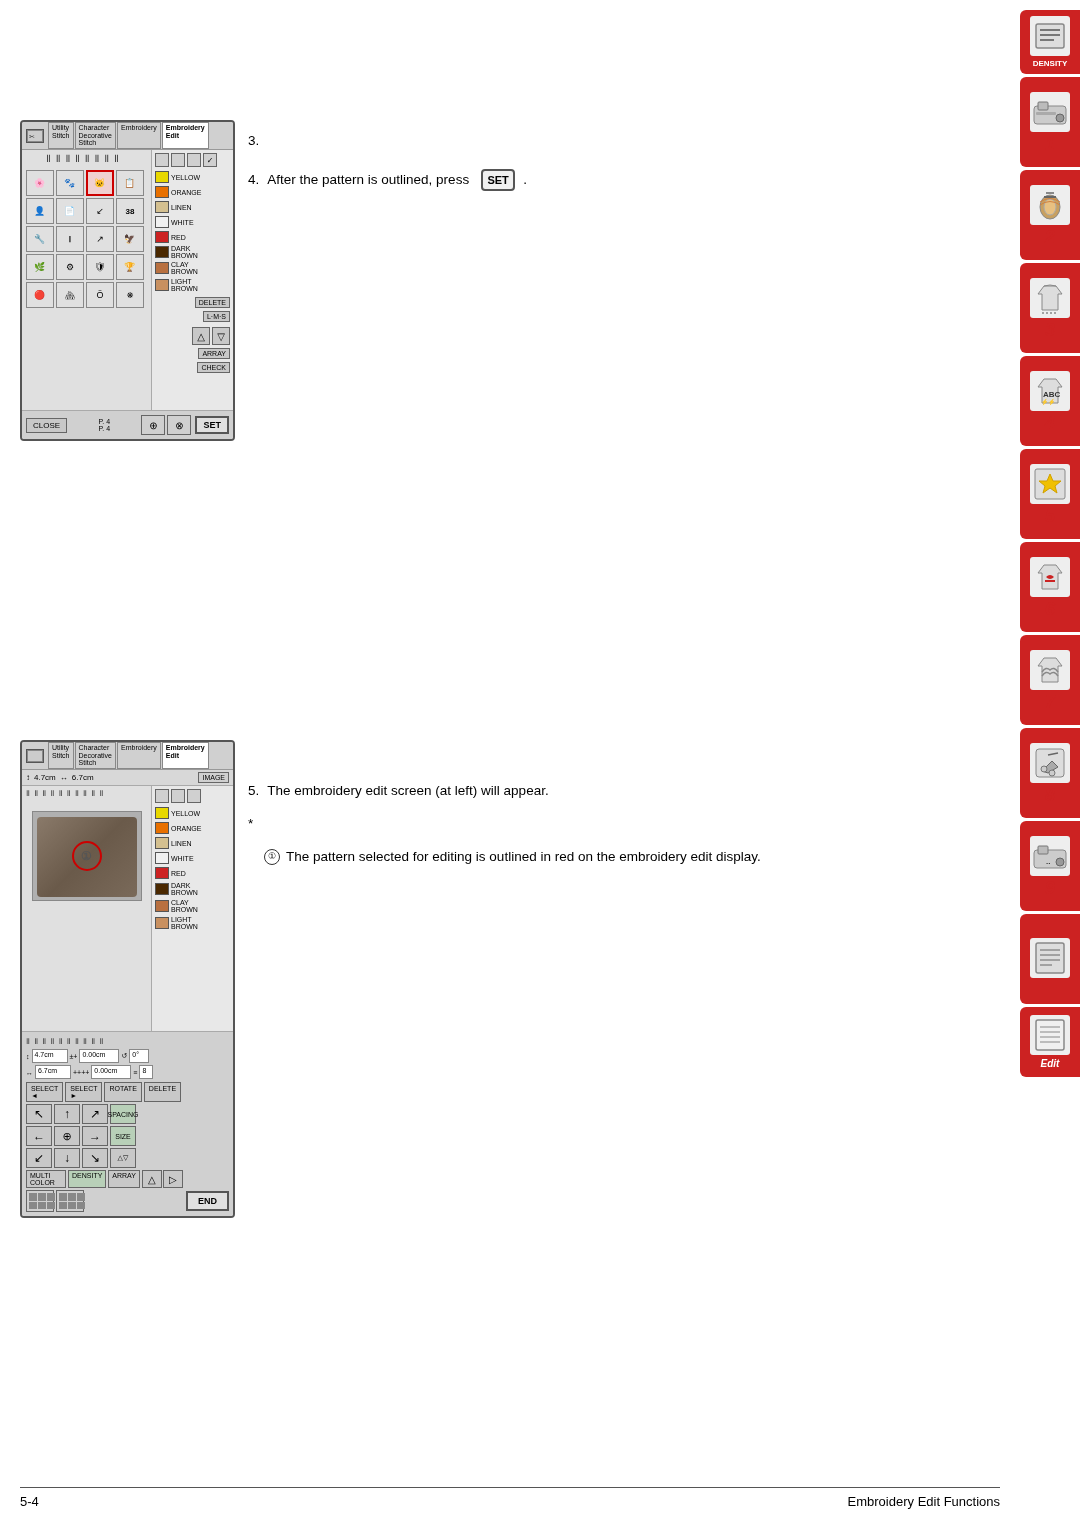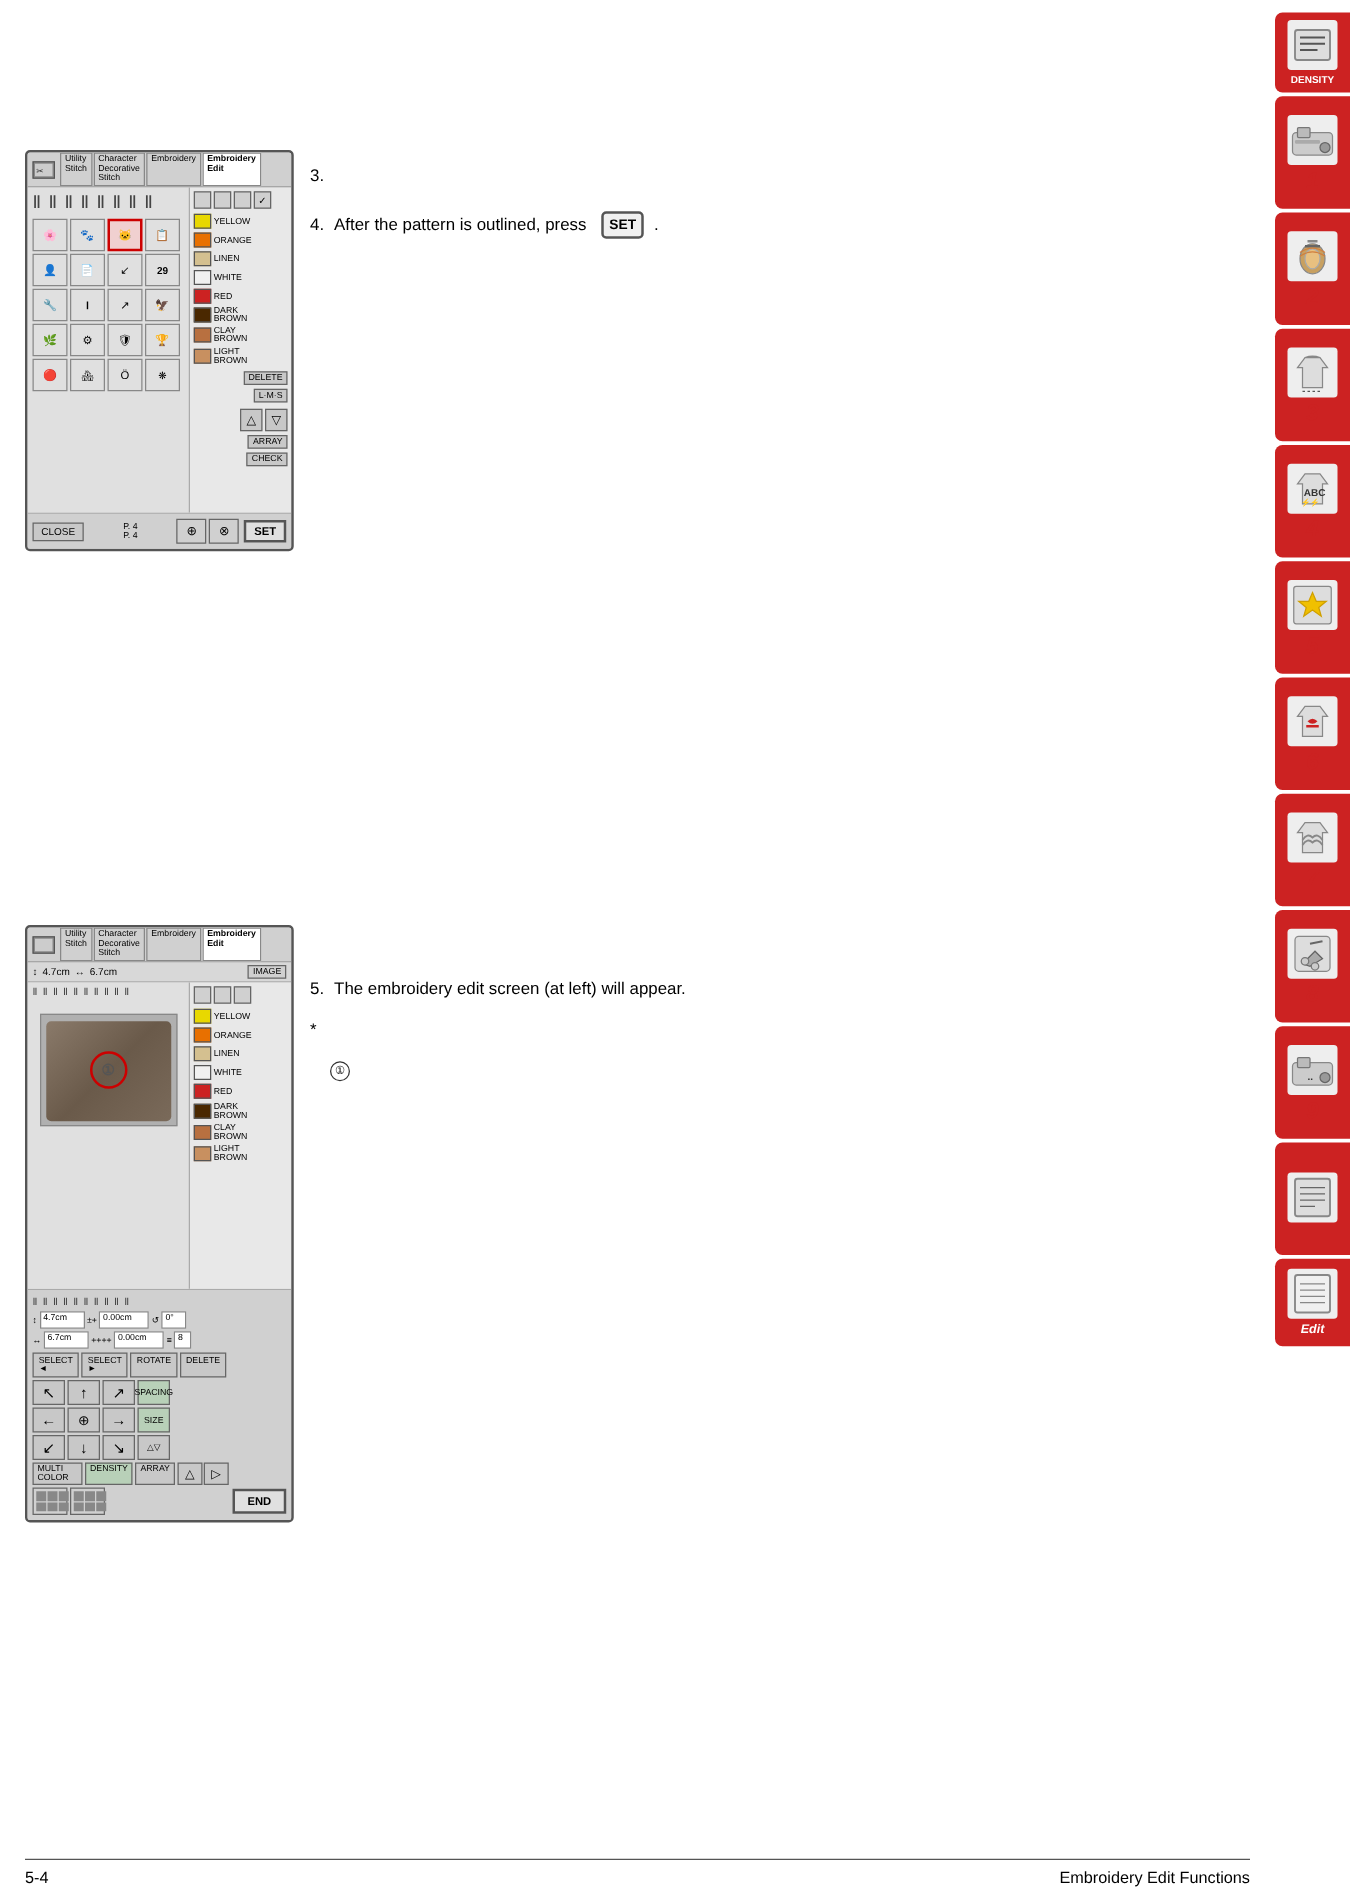--- a/index.html
+++ b/index.html
@@ -312,34 +312,34 @@
             <div>Edit</div>
         </div>
       </div>
     </div>
 
     <div style="display:flex; height:260px;">
 
       <div style="width:130px; background:#e0e0e0; border-right:1px solid #aaa;">
 
         <div class="stitch-row">
-          <span style="font-size:14px; letter-spacing:1px; color:#444;">Ⅱ Ⅱ Ⅱ Ⅱ Ⅱ Ⅱ Ⅱ Ⅱ</span>
+          <span style="font-size:10px; letter-spacing:1px; color:#444;margin-left:20px;">Ⅱ Ⅱ Ⅱ Ⅱ Ⅱ Ⅱ Ⅱ Ⅱ</span>
         </div>
 
         <div style="display:grid; grid-template-columns: repeat(4,28px); gap:2px; padding:3px 4px;">
 
           <div style="width:28px;height:26px;border:1px solid #888;background:#e0e0e0;display:flex;align-items:center;justify-content:center;font-size:9px;">🌸</div>
           <div style="width:28px;height:26px;border:1px solid #888;background:#e0e0e0;display:flex;align-items:center;justify-content:center;font-size:9px;">🐾</div>
           <div style="width:28px;height:26px;border:2px solid #cc0000;background:#f0d0d0;display:flex;align-items:center;justify-content:center;font-size:9px;">🐱</div>
           <div style="width:28px;height:26px;border:1px solid #888;background:#e0e0e0;display:flex;align-items:center;justify-content:center;font-size:9px;">📋</div>
 
           <div style="width:28px;height:26px;border:1px solid #888;background:#e0e0e0;display:flex;align-items:center;justify-content:center;font-size:9px;">👤</div>
           <div style="width:28px;height:26px;border:1px solid #888;background:#e0e0e0;display:flex;align-items:center;justify-content:center;font-size:9px;">📄</div>
           <div style="width:28px;height:26px;border:1px solid #888;background:#e0e0e0;display:flex;align-items:center;justify-content:center;font-size:9px;">↙</div>
-          <div style="width:28px;height:26px;border:1px solid #888;background:#e0e0e0;display:flex;align-items:center;justify-content:center;font-size:8px;font-weight:bold;">29</div>
+          <div style="width:28px;height:26px;border:1px solid #888;background:#e0e0e0;display:flex;align-items:center;justify-content:center;font-size:8px;font-weight:bold;">38</div>
 
           <div style="width:28px;height:26px;border:1px solid #888;background:#e0e0e0;display:flex;align-items:center;justify-content:center;font-size:9px;">🔧</div>
           <div style="width:28px;height:26px;border:1px solid #888;background:#e0e0e0;display:flex;align-items:center;justify-content:center;font-size:8px;font-weight:bold;">Ⅰ</div>
           <div style="width:28px;height:26px;border:1px solid #888;background:#e0e0e0;display:flex;align-items:center;justify-content:center;font-size:9px;">↗</div>
           <div style="width:28px;height:26px;border:1px solid #888;background:#e0e0e0;display:flex;align-items:center;justify-content:center;font-size:9px;">🦅</div>
 
           <div style="width:28px;height:26px;border:1px solid #888;background:#e0e0e0;display:flex;align-items:center;justify-content:center;font-size:9px;">🌿</div>
           <div style="width:28px;height:26px;border:1px solid #888;background:#e0e0e0;display:flex;align-items:center;justify-content:center;font-size:9px;">⚙</div>
           <div style="width:28px;height:26px;border:1px solid #888;background:#e0e0e0;display:flex;align-items:center;justify-content:center;font-size:9px;">🛡</div>
           <div style="width:28px;height:26px;border:1px solid #888;background:#e0e0e0;display:flex;align-items:center;justify-content:center;font-size:9px;">🏆</div>
@@ -621,19 +621,20 @@
 <div style="position:absolute;left:248px;top:780px;right:80px;">
   <div style="display:flex;gap:8px;margin-bottom:10px;font-size:13.5px;line-height:1.7;">
     <span>5.</span>
     <span>The embroidery edit screen (at left) will appear.</span>
   </div>
   <div style="display:flex;gap:8px;margin-bottom:10px;font-size:13.5px;line-height:1.7;">
     <span>*</span>
   </div>
   <div style="display:flex;gap:6px;margin-left:16px;font-size:13.5px;line-height:1.7;">
     <span style="display:inline-flex;align-items:center;justify-content:center;width:16px;height:16px;border:1.5px solid #333;border-radius:50%;font-size:9px;flex-shrink:0;margin-top:3px;">①</span>
+    <span>The pattern selected for editing is outlined in red on the embroidery edit display.</span>
   </div>
 </div>
 
 <div style="position:absolute;bottom:14px;left:20px;right:80px;border-top:1px solid #555;padding-top:6px;display:flex;justify-content:space-between;font-size:13px;">
   <span>5-4</span>
   <span>Embroidery Edit Functions</span>
 </div>
 
 </body></html>

